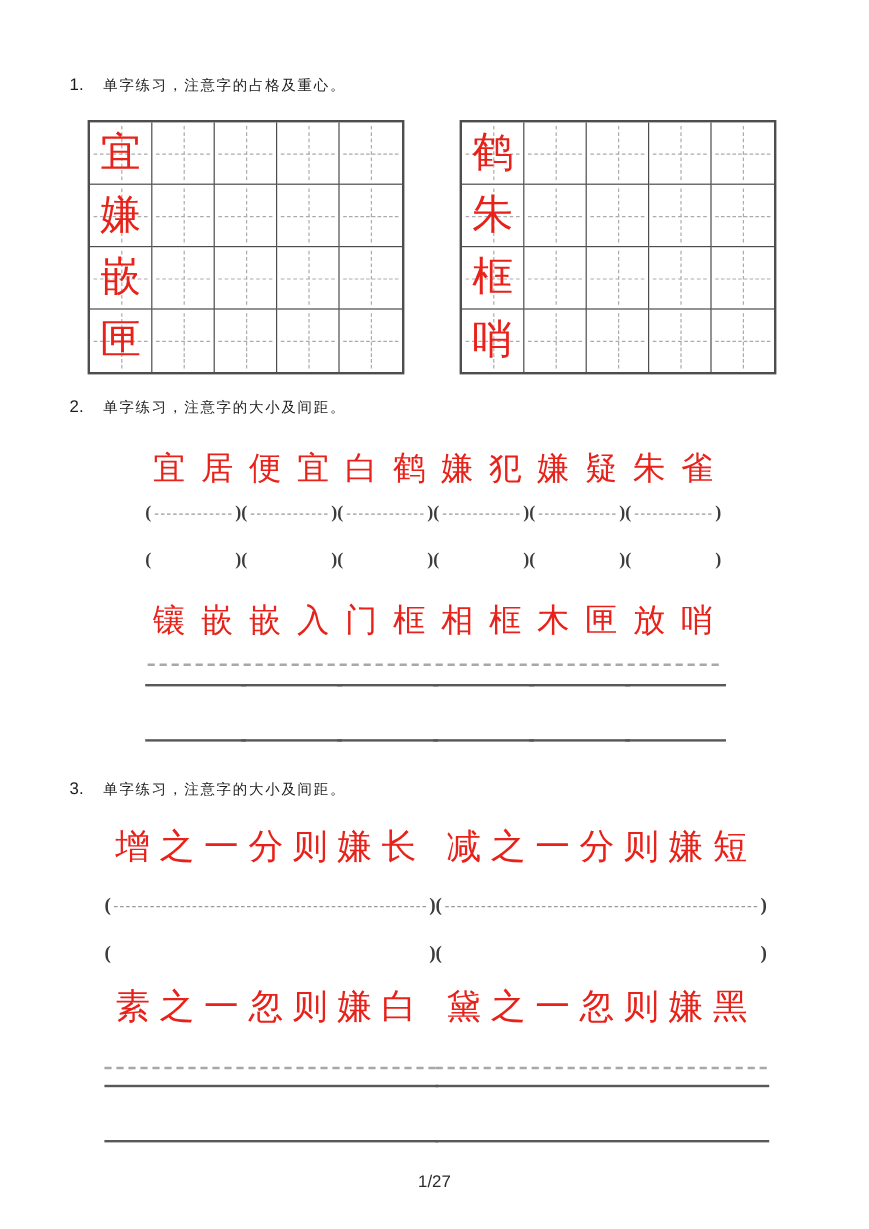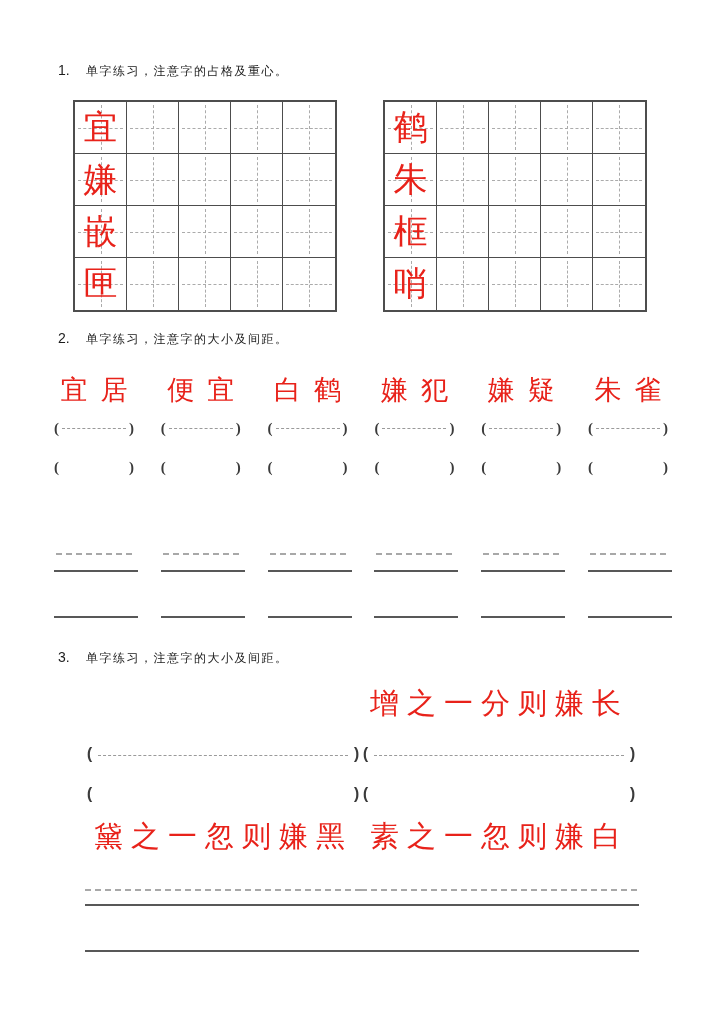--- a/index.html
+++ b/index.html
@@ -15,27 +15,27 @@
   .char-grid{position:absolute;display:grid;border:2px solid #4d4d4d;}
   .cell{width:52px;height:52px;border-right:1px solid #4d4d4d;border-bottom:1px solid #4d4d4d;
         position:relative;display:flex;align-items:center;justify-content:center;box-sizing:border-box;}
   .cell.lc{border-right:none;}
   .cell.lr{border-bottom:none;}
   .cell::before{content:"";position:absolute;left:3px;right:3px;top:50%;border-top:1px dashed #ababab;}
   .cell::after{content:"";position:absolute;top:3px;bottom:3px;left:50%;border-left:1px dashed #ababab;}
   .pchar{position:relative;z-index:1;font-size:34px;line-height:1;}
 
   
-  .row6{position:absolute;left:54px;width:614px;display:flex;justify-content:space-between;}
+  .row6{position:absolute;left:54px;width:614px;display:flex;justify-content:center;}
   .row6>div{width:80px;box-sizing:border-box;}
   .word{display:flex;justify-content:center;font-size:27px;letter-spacing:13px;margin-right:-13px;
         white-space:nowrap;line-height:1.2;}
 
   
-  .row2{position:absolute;left:31px;width:606px;display:flex;justify-content:flex-end;font-family:Liberation Mono, monospace;}
+  .row2{position:absolute;left:60px;width:606px;display:flex;justify-content:center;}
   .row2>div{width:276px;box-sizing:border-box;}
   .sent{font-size:29px;letter-spacing:8px;white-space:nowrap;padding-left:9px;line-height:1.2;}
 
   .red{color:#e8221a;}
 
   
   .pd{display:flex;align-items:center;color:#3b3b3b;font-size:15px;font-weight:600;}
   .pd .dash{flex:1;height:0;border-top:1.5px dashed #9a9a9a;margin:0 3px;}
   .pe{display:flex;justify-content:space-between;color:#3b3b3b;font-size:15px;font-weight:600;}
   .row2 .pd,.row2 .pe{font-size:16px;}
@@ -220,20 +220,40 @@
           <span>)</span>
         </div>
       </div>
       <div class="">
         <div class="pe">
           <span>(</span>
           <span>)</span>
         </div>
       </div>
     </div>
+  <div class="row6" style="top:501px">
+      <div class="">
+        <div class="word red">镶嵌</div>
+      </div>
+      <div class="">
+        <div class="word red">嵌入</div>
+      </div>
+      <div class="">
+        <div class="word red">门框</div>
+      </div>
+      <div class="">
+        <div class="word red">相框</div>
+      </div>
+      <div class="">
+        <div class="word red">木匣</div>
+      </div>
+      <div class="">
+        <div class="word red">放哨</div>
+      </div>
+    </div>
   <div class="row6" style="top:553px">
       <div class="">
         <div class="lndash"></div>
       </div>
       <div class="">
         <div class="lndash"></div>
       </div>
       <div class="">
         <div class="lndash"></div>
       </div>
@@ -290,20 +310,23 @@
 
   <div class="sec-header" style="top:649px">
     <span class="sec-num">3.</span>
     <span class="sec-title">单字练习，注意字的大小及间距。</span>
   </div>
 
   <div class="row2" style="top:689px">
       <div class="">
         <div class="sent red">增之一分则嫌长</div>
       </div>
+      <div class="">
+        <div class="sent red">减之一分则嫌短</div>
+      </div>
     </div>
   <div class="row2" style="top:746px">
       <div class="">
         <div class="pd">
           <span>(</span>
           <i class="dash"></i>
           <span>)</span>
         </div>
       </div>
       <div class="">
@@ -323,25 +346,25 @@
       </div>
       <div class="">
         <div class="pe">
           <span>(</span>
           <span>)</span>
         </div>
       </div>
     </div>
   <div class="row2" style="top:822px">
       <div class="">
+        <div class="sent red">素之一忽则嫌白</div>
+      </div>
+      <div class="">
         <div class="sent red">黛之一忽则嫌黑</div>
       </div>
-      <div class="">
-        <div class="sent red">素之一忽则嫌白</div>
-      </div>
     </div>
   <div class="row2" style="top:889px">
       <div class="">
         <div class="lndash"></div>
       </div>
       <div class="">
         <div class="lndash"></div>
       </div>
     </div>
   <div class="row2" style="top:904px">
@@ -354,13 +377,14 @@
     </div>
   <div class="row2" style="top:950px">
       <div class="">
         <div class="lnsolid"></div>
       </div>
       <div class="">
         <div class="lnsolid"></div>
       </div>
     </div>
 
+  <div class="page-num">1/27</div>
 </div>
 
 </body></html>

